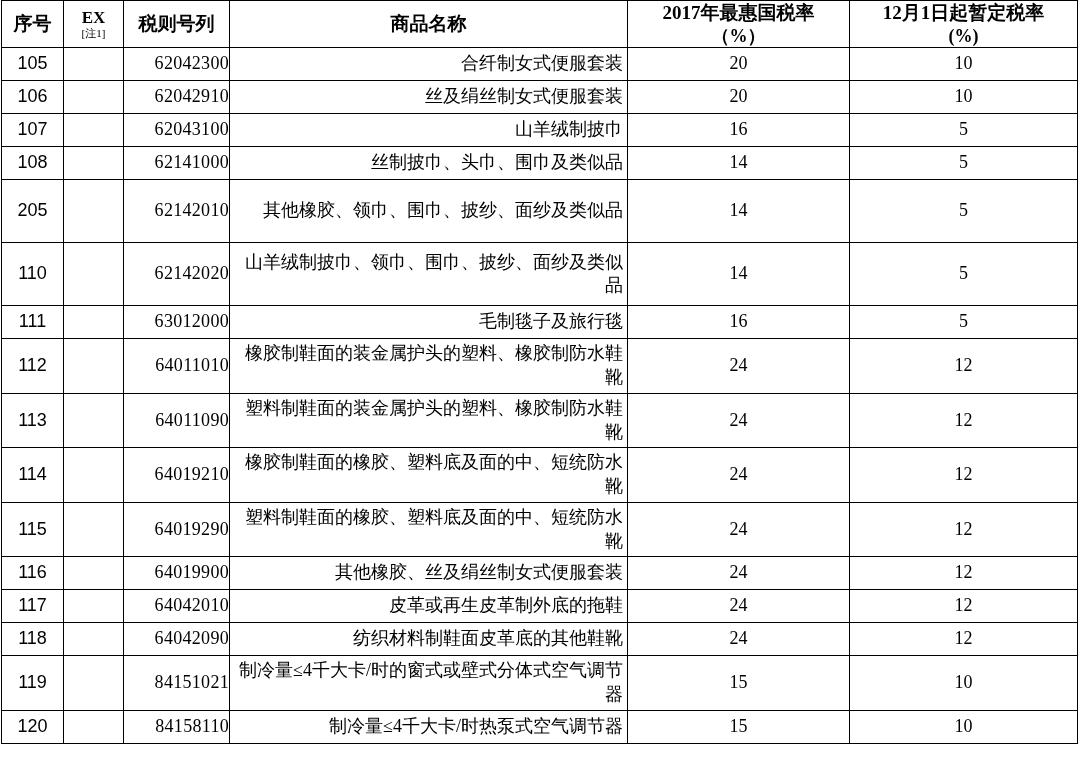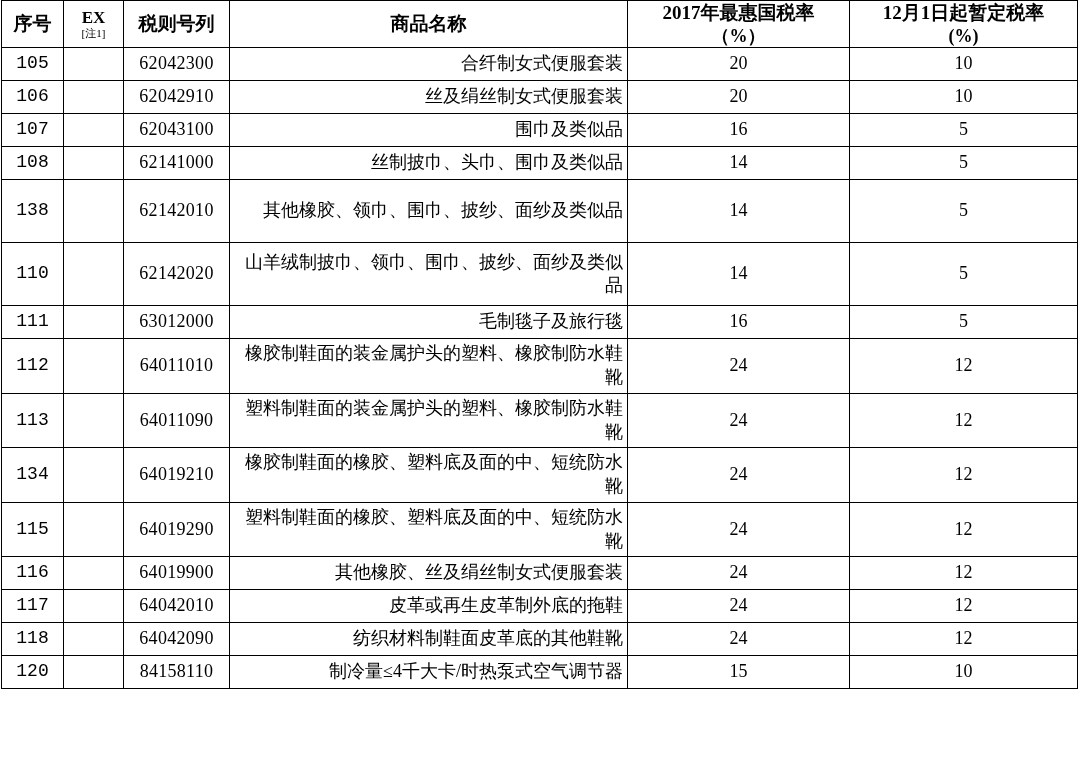--- a/index.html
+++ b/index.html
@@ -59,25 +59,25 @@
     font-size: 18px;
     font-weight: bold;
   }
 
   tbody td {
     font-size: 18px;
     line-height: 1.32;
   }
   td.seq {
     text-align: center;
-    font-family: Liberation Mono, monospace;
+    font-family: Liberation Sans, sans-serif;
   }
   td.ex { text-align: center; }
   td.code {
-    text-align: center;
+    text-align: right;
     letter-spacing: 0.3px;
   }
   td.name {
     text-align: right;
     padding: 3px 4px 3px 6px;
   }
   td.rate {
     text-align: center;
   }
   tbody tr { height: 33px; }
@@ -130,34 +130,34 @@
         <td class="ex cellpad"></td>
         <td class="code cellpad">62042910</td>
         <td class="name">丝及绢丝制女式便服套装</td>
         <td class="rate cellpad">20</td>
         <td class="rate cellpad">10</td>
       </tr>
       <tr>
         <td class="seq cellpad">107</td>
         <td class="ex cellpad"></td>
         <td class="code cellpad">62043100</td>
-        <td class="name">围巾及类似品</td>
+        <td class="name">山羊绒制披巾</td>
         <td class="rate cellpad">16</td>
         <td class="rate cellpad">5</td>
       </tr>
       <tr>
         <td class="seq cellpad">108</td>
         <td class="ex cellpad"></td>
         <td class="code cellpad">62141000</td>
         <td class="name">丝制披巾、头巾、围巾及类似品</td>
         <td class="rate cellpad">14</td>
         <td class="rate cellpad">5</td>
       </tr>
       <tr class="tall">
-        <td class="seq cellpad">138</td>
+        <td class="seq cellpad">205</td>
         <td class="ex cellpad"></td>
         <td class="code cellpad">62142010</td>
         <td class="name">其他橡胶、领巾、围巾、披纱、面纱及类似品</td>
         <td class="rate cellpad">14</td>
         <td class="rate cellpad">5</td>
       </tr>
       <tr class="tall">
         <td class="seq cellpad">110</td>
         <td class="ex cellpad"></td>
         <td class="code cellpad">62142020</td>
@@ -183,21 +183,21 @@
       </tr>
       <tr class="mid">
         <td class="seq cellpad">113</td>
         <td class="ex cellpad"></td>
         <td class="code cellpad">64011090</td>
         <td class="name">塑料制鞋面的装金属护头的塑料、橡胶制防水鞋靴</td>
         <td class="rate cellpad">24</td>
         <td class="rate cellpad">12</td>
       </tr>
       <tr class="mid">
-        <td class="seq cellpad">134</td>
+        <td class="seq cellpad">114</td>
         <td class="ex cellpad"></td>
         <td class="code cellpad">64019210</td>
         <td class="name">橡胶制鞋面的橡胶、塑料底及面的中、短统防水靴</td>
         <td class="rate cellpad">24</td>
         <td class="rate cellpad">12</td>
       </tr>
       <tr class="mid">
         <td class="seq cellpad">115</td>
         <td class="ex cellpad"></td>
         <td class="code cellpad">64019290</td>
@@ -221,20 +221,28 @@
         <td class="rate cellpad">24</td>
         <td class="rate cellpad">12</td>
       </tr>
       <tr>
         <td class="seq cellpad">118</td>
         <td class="ex cellpad"></td>
         <td class="code cellpad">64042090</td>
         <td class="name">纺织材料制鞋面皮革底的其他鞋靴</td>
         <td class="rate cellpad">24</td>
         <td class="rate cellpad">12</td>
+      </tr>
+      <tr class="mid">
+        <td class="seq cellpad">119</td>
+        <td class="ex cellpad"></td>
+        <td class="code cellpad">84151021</td>
+        <td class="name">制冷量≤4千大卡/时的窗式或壁式分体式空气调节器</td>
+        <td class="rate cellpad">15</td>
+        <td class="rate cellpad">10</td>
       </tr>
       <tr>
         <td class="seq cellpad">120</td>
         <td class="ex cellpad"></td>
         <td class="code cellpad">84158110</td>
         <td class="name">制冷量≤4千大卡/时热泵式空气调节器</td>
         <td class="rate cellpad">15</td>
         <td class="rate cellpad">10</td>
       </tr>
     </tbody>

